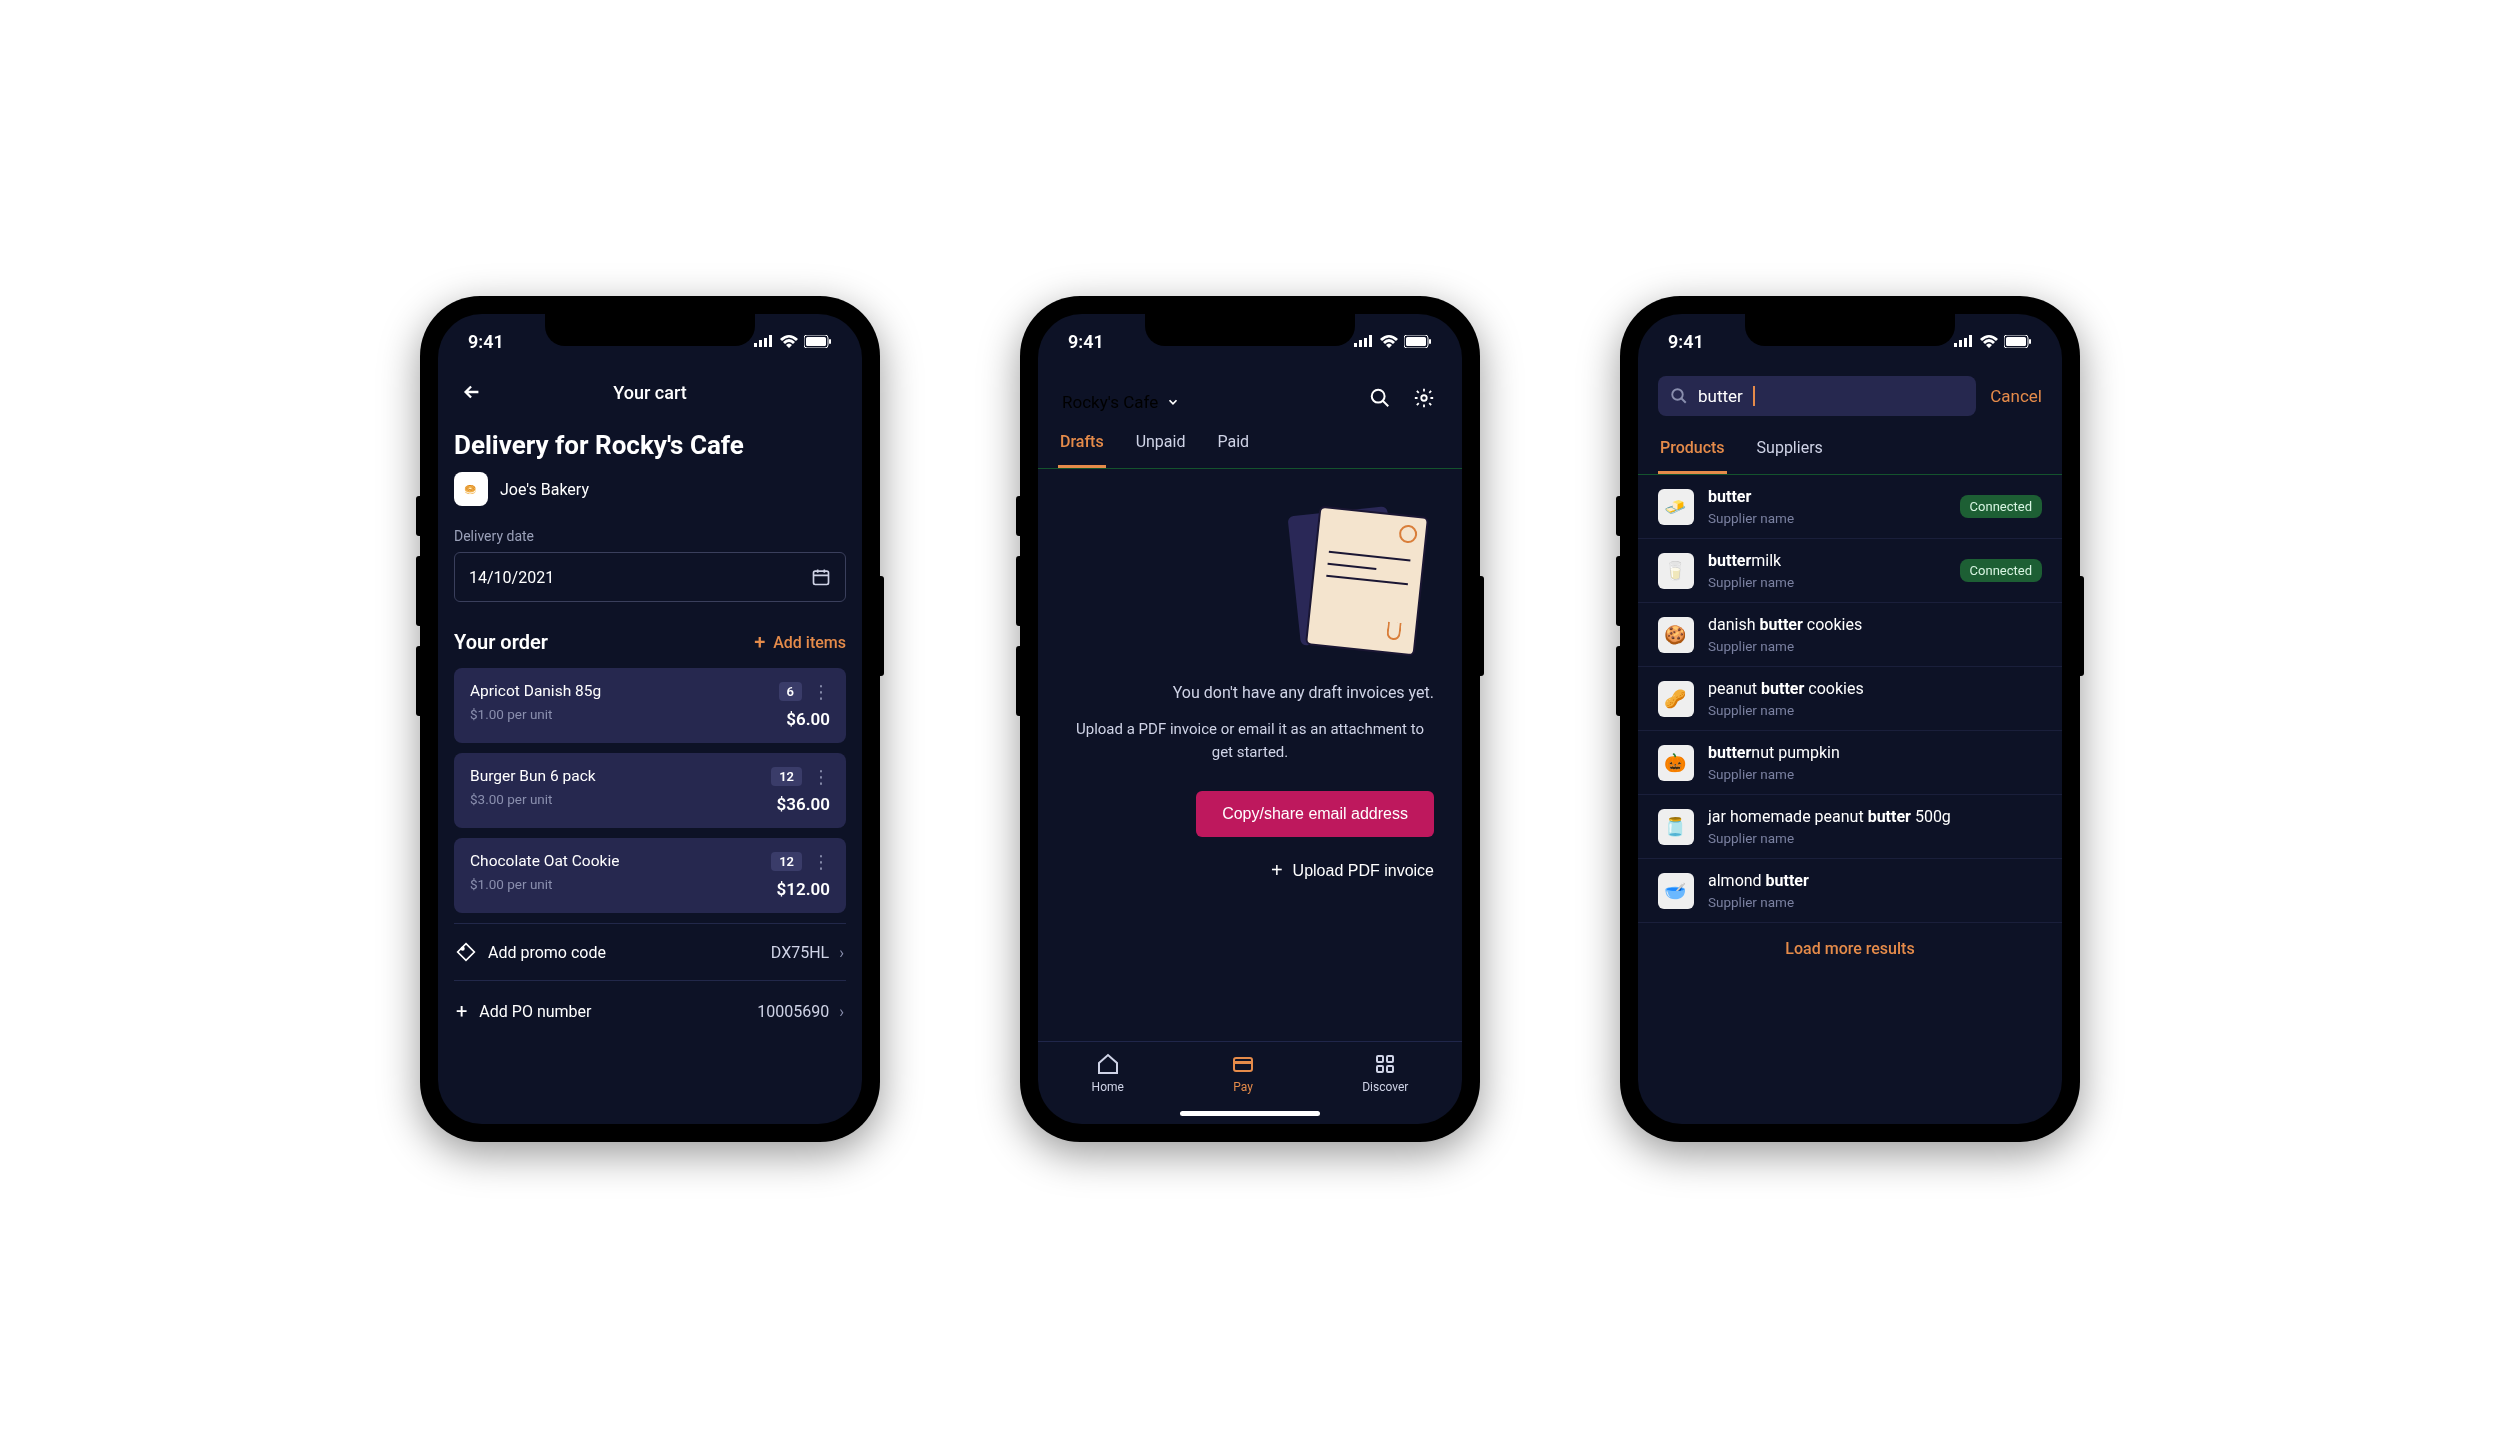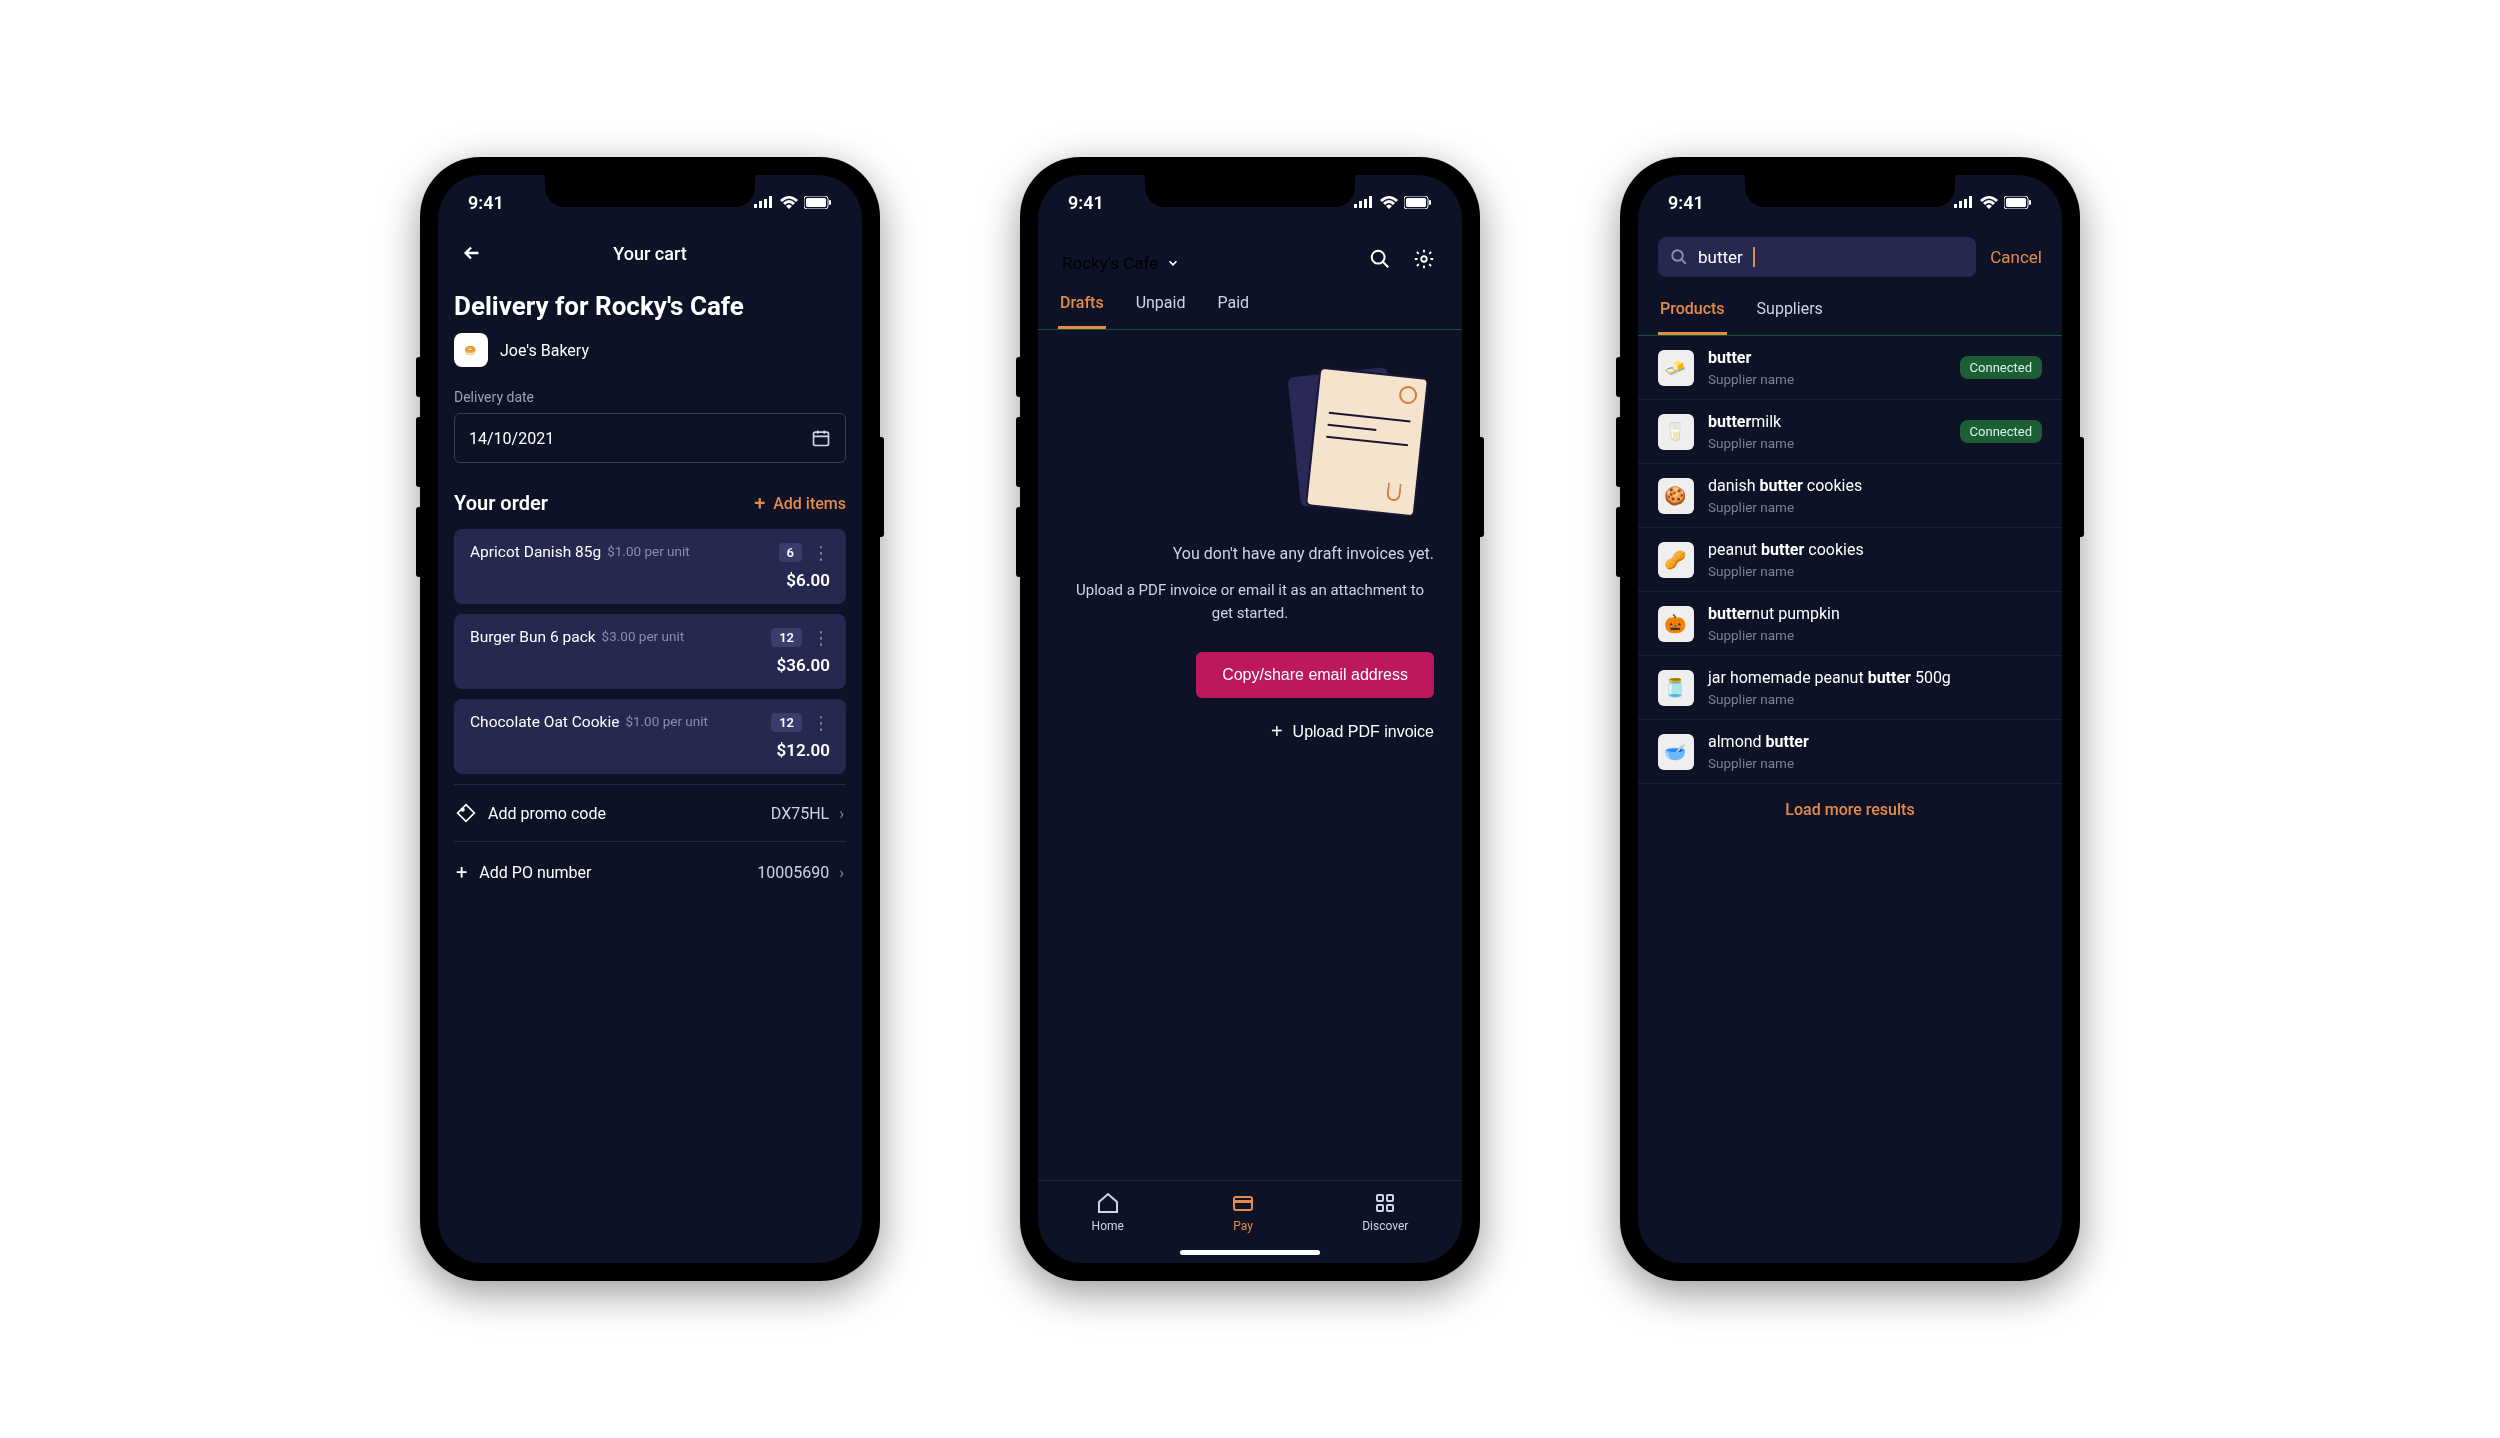--- a/index.html
+++ b/index.html
@@ -8,21 +8,21 @@
     font-family: -apple-system, BlinkMacSystemFont, "Segoe UI", Roboto, sans-serif;
     width: 2500px;
     height: 1438px;
     display: flex;
     justify-content: center;
     align-items: center;
     gap: 140px;
   }
   .phone {
     width: 460px;
-    height: 1124px;
+    height: 846px;
     background: #000;
     border-radius: 60px;
     padding: 18px;
     position: relative;
     box-shadow: 0 12px 40px rgba(0,0,0,0.4);
   }
   .phone-side-btn-l {
     position: absolute; left: -4px; top: 200px; width: 4px; height: 40px;
     background: #000; border-radius: 3px 0 0 3px;
   }
@@ -123,21 +123,21 @@
     display: flex; align-items: center; justify-content: space-between;
     margin: 28px 0 14px;
   }
   .section-title { font-size: 20px; font-weight: 600; }
   .add-link { color: #e58b4a; font-size: 16px; font-weight: 500; display:flex; align-items:center; gap:8px; cursor:pointer;}
   .add-link .plus { font-size: 20px; }
   .order-item {
     background: #26284f; border-radius: 8px; padding: 14px 16px;
     display: flex; justify-content: space-between; margin-bottom: 10px;
   }
-  .oi-left { display:flex; gap:6px;}
+  .oi-left { display:flex; flex-direction:column; gap:6px;}
   .oi-name { font-size: 15.5px; }
   .oi-price { font-size: 13.5px; color: #8a8fae; }
   .oi-right { display:flex; flex-direction:column; align-items:flex-end; gap:8px;}
   .oi-right-top { display:flex; align-items:center; gap:10px;}
   .qty-badge {
     background: #3a3c69; color:#fff; font-size:13px; font-weight:600;
     padding: 2px 8px; border-radius:4px;
   }
   .kebab { color:#8a8fae; font-size:18px; cursor:pointer; line-height: 12px;}
   .oi-total { font-size: 17px; font-weight: 600;}

